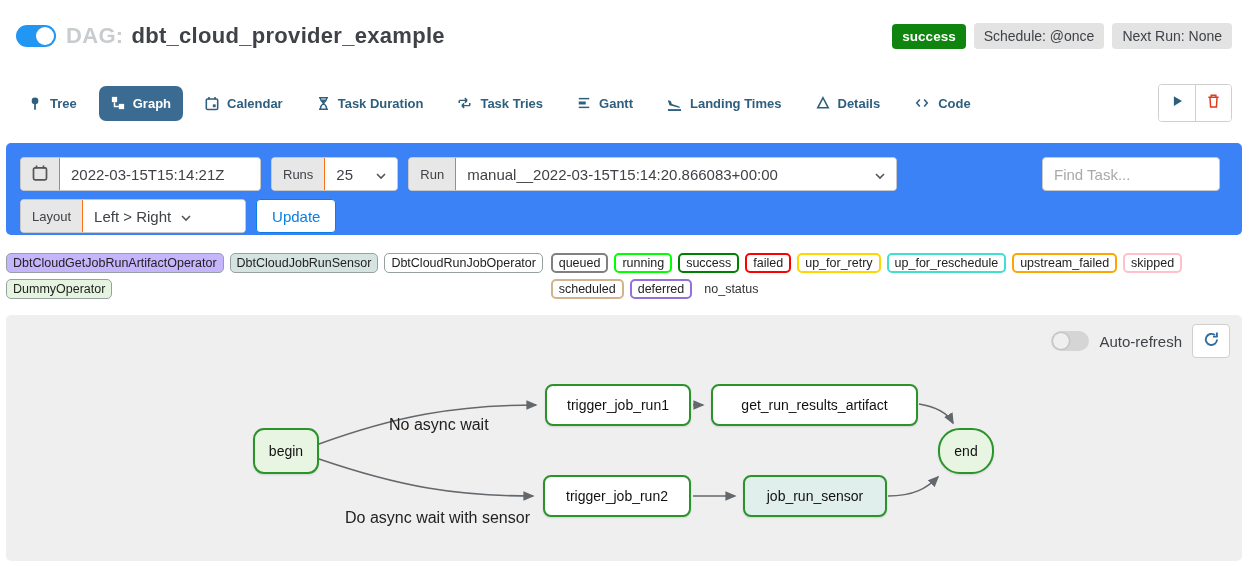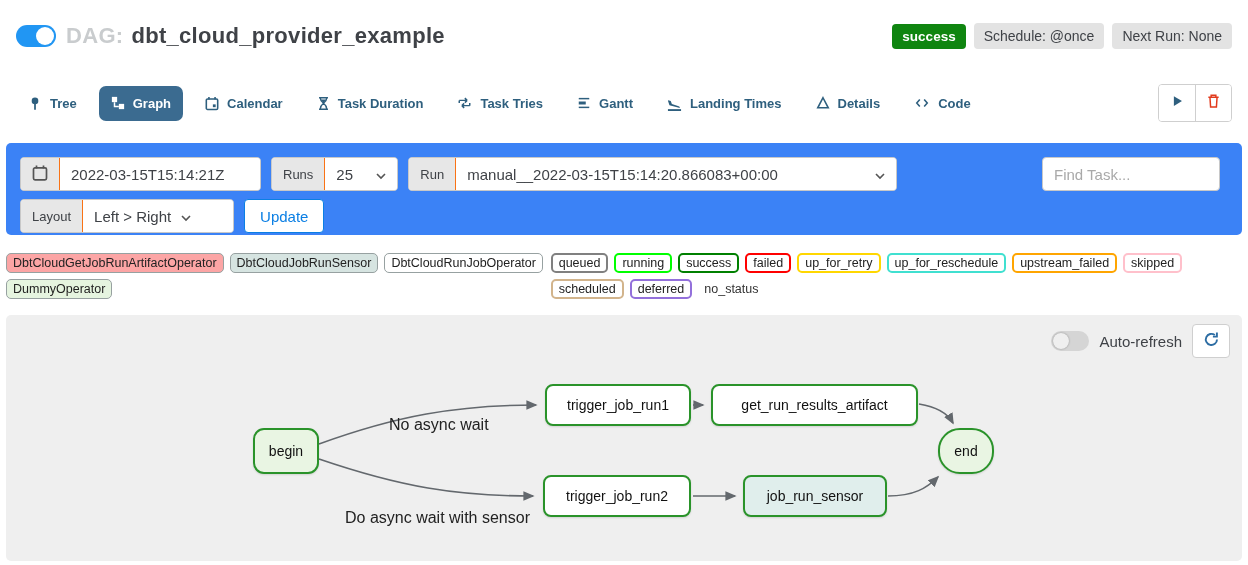--- a/index.html
+++ b/index.html
@@ -214,34 +214,34 @@
             </svg></span>
       </div>
     </div>
     <div class="find-task">
       <input placeholder="Find Task..." style="">
     </div>
   </div>
   <div class="filter-row">
     <div class="group">
       <div class="addon">Layout</div>
-      <div class="selectbox" style="width:150px; justify-content:flex-start;">
+      <div class="selectbox" style="width:162px; justify-content:flex-start;">
         <span>Left &gt; Right</span>
         <span><svg width="10" height="7" viewBox="0 0 10 7">
               <path d="M1 1 l4 4 4 -4" fill="none" stroke="#555" stroke-width="1.6"></path>
             </svg></span>
       </div>
     </div>
     <button class="update-btn">Update</button>
   </div>
 </div>
 
 <div class="legend">
   <div class="legend-ops">
-    <span class="op-badge" style="background-color: #fca5a5;">DbtCloudGetJobRunArtifactOperator</span>
+    <span class="op-badge" style="background-color: #c4b5fd;">DbtCloudGetJobRunArtifactOperator</span>
     <span class="op-badge" style="background-color: rgb(214, 228, 225);">DbtCloudJobRunSensor</span>
     <span class="op-badge" style="background-color: rgb(255, 255, 255);">DbtCloudRunJobOperator</span>
     <span class="op-badge" style="background-color: rgb(229, 244, 223);">DummyOperator</span>
   </div>
   <div class="legend-states">
     <span class="state-badge" style="border-color: rgb(128, 128, 128);">queued</span>
     <span class="state-badge" style="border-color: rgb(0, 255, 0);">running</span>
     <span class="state-badge" style="border-color: rgb(0, 128, 0);">success</span>
     <span class="state-badge" style="border-color: rgb(255, 0, 0);">failed</span>
     <span class="state-badge" style="border-color: rgb(255, 215, 0);">up_for_retry</span>

